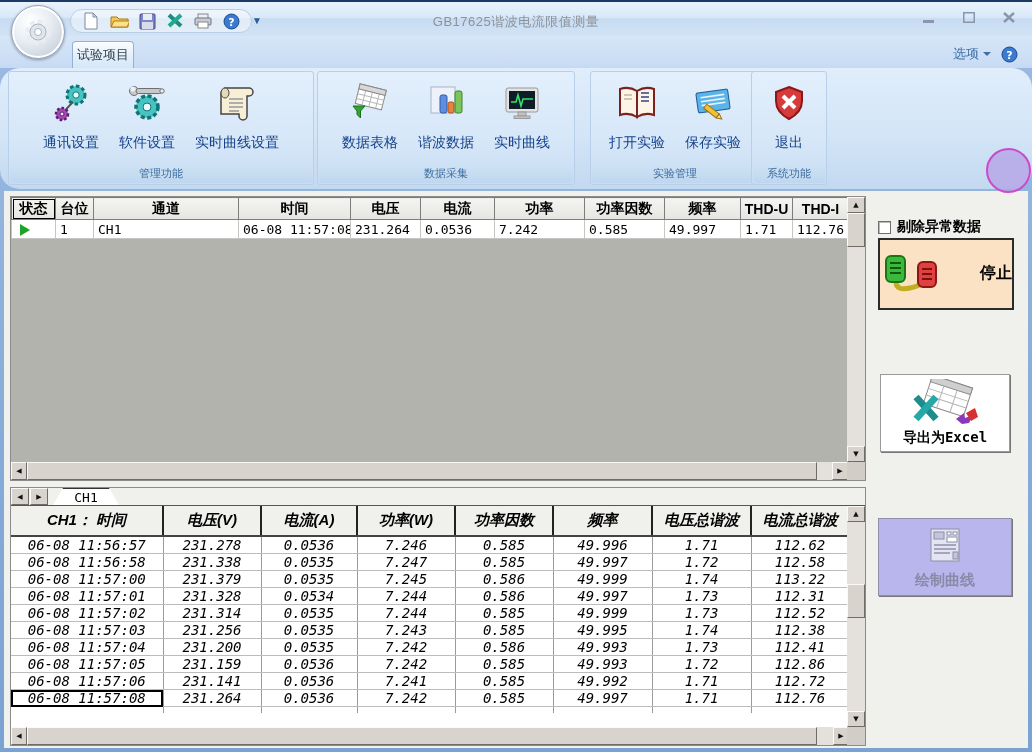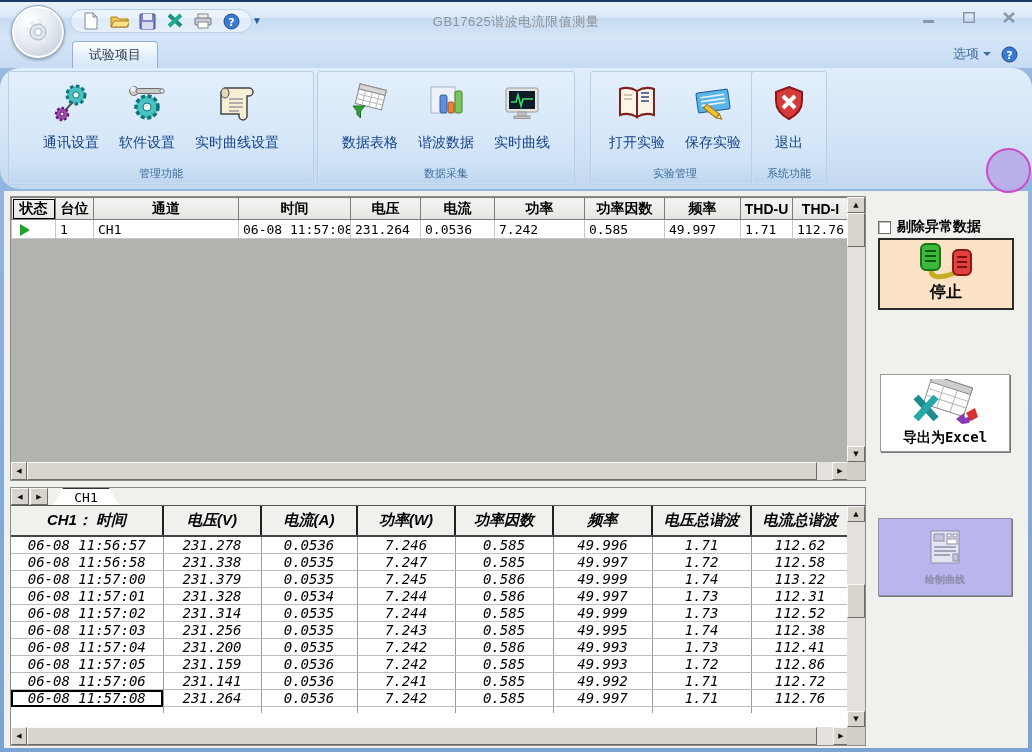--- a/index.html
+++ b/index.html
@@ -23,21 +23,21 @@
   .qat-more { position:absolute; left:250px; top:12px; width:14px; height:14px; color:#2d5a94;
     font-size:10px; text-align:center; line-height:13px; }
   .title-text { position:absolute; left:0; top:11px; width:1032px; text-align:center;
     color:#8d9299; font-size:13px; letter-spacing:.5px; pointer-events:none; }
   .win-controls { position:absolute; right:10px; top:7px; display:flex; gap:14px; }
   .win-controls .wbtn { width:26px; height:17px; display:flex; align-items:center; justify-content:center; }
 
   
   .tabrow { position:absolute; left:0; top:36px; width:1032px; height:32px;
     background:linear-gradient(180deg,#d7e6f8 0%, #c6dbf3 100%); }
-  .main-tab { position:absolute; left:72px; top:5px; height:27px; padding:0 16px;
+  .main-tab { position:absolute; left:72px; top:5px; height:27px; padding:0 4px;
     background:linear-gradient(180deg,#fbfdff 0%, #e4effb 55%, #d4e6f8 100%);
     border:1px solid #93b1d4; border-bottom:none; border-radius:4px 4px 0 0;
     font-size:13px; color:#33414f; display:flex; align-items:center; }
   .options-area { position:absolute; right:14px; top:9px; display:flex; align-items:center; gap:10px; }
   .options-label { color:#3f6ea5; font-size:13px; }
   .options-caret { width:0; height:0; border-left:4px solid transparent; border-right:4px solid transparent;
     border-top:4px solid #3f6ea5; margin-left:-6px; }
 
   
   .ribbon { position:absolute; left:0; top:68px; width:1032px; height:122px;
@@ -83,30 +83,30 @@
   .sb-thumb { position:absolute; background:#d8d4cd; border:1px solid;
     border-color:#fbfaf8 #6f6c66 #6f6c66 #fbfaf8; }
   .sb-corner { position:absolute; background:#d2cec7; }
 
   
   .side-panel { position:absolute; left:862px; top:5px; width:162px; height:548px; background:#f0f0ed; }
   .chk-row { position:absolute; left:12px; top:22px; display:flex; align-items:center; gap:6px; }
   .chk-box { width:13px; height:13px; background:#fff; border:1px solid #6f6f6f; box-shadow:inset 1px 1px 0 #b9b9b9; }
   .chk-label { font-size:14px; font-weight:bold; color:#000; }
   .stop-btn { position:absolute; left:12px; top:42px; width:136px; height:72px; background:#fbe2c5;
-    border:2px solid #2b2b2b; display:flex; flex-direction:column; align-items:center; justify-content:flex-start; }
+    border:2px solid #2b2b2b; display:flex; align-items:center; justify-content:space-between; }
   .stop-btn .blabel { font-size:16px; font-weight:bold; color:#000; margin-top:-2px; }
   .export-btn { position:absolute; left:14px; top:178px; width:130px; height:78px; background:#fff;
     border:1px solid #9a9a9a; box-shadow:1px 1px 0 #777;
     display:flex; flex-direction:column; align-items:center; justify-content:center; }
   .export-btn .blabel { font-size:14px; font-weight:bold; color:#000; font-family:"DejaVu Sans Mono", monospace; }
   .draw-btn { position:absolute; left:12px; top:322px; width:134px; height:78px; background:#b9b6ee;
     border:1px solid #8f8fa6; box-shadow:1px 1px 0 #777;
     display:flex; flex-direction:column; align-items:center; justify-content:center; gap:6px; }
-  .draw-btn .blabel { font-size:10px; font-weight:bold; color:#8a8aa8; }
+  .draw-btn .blabel { font-size:15px; font-weight:bold; color:#8a8aa8; }
 
   
   .hist-wrap { position:absolute; left:6px; top:296px; width:856px; height:259px;
     background:#fff; border:1px solid #8b8b8b; }
   .sheet-bar { position:absolute; left:0; top:0; width:100%; height:18px; background:#f0f0ed;
     border-bottom:1px solid #555; display:flex; align-items:flex-start; }
   .sheet-btn { width:18px; height:17px; background:#d8d4cd; border:1px solid;
     border-color:#fbfaf8 #6f6c66 #6f6c66 #fbfaf8; margin-right:1px; font-size:7px; color:#111;
     display:flex; align-items:center; justify-content:center; }
   .sheet-tab { height:17px; min-width:66px; padding:0 14px; margin-left:4px; background:#fff;

